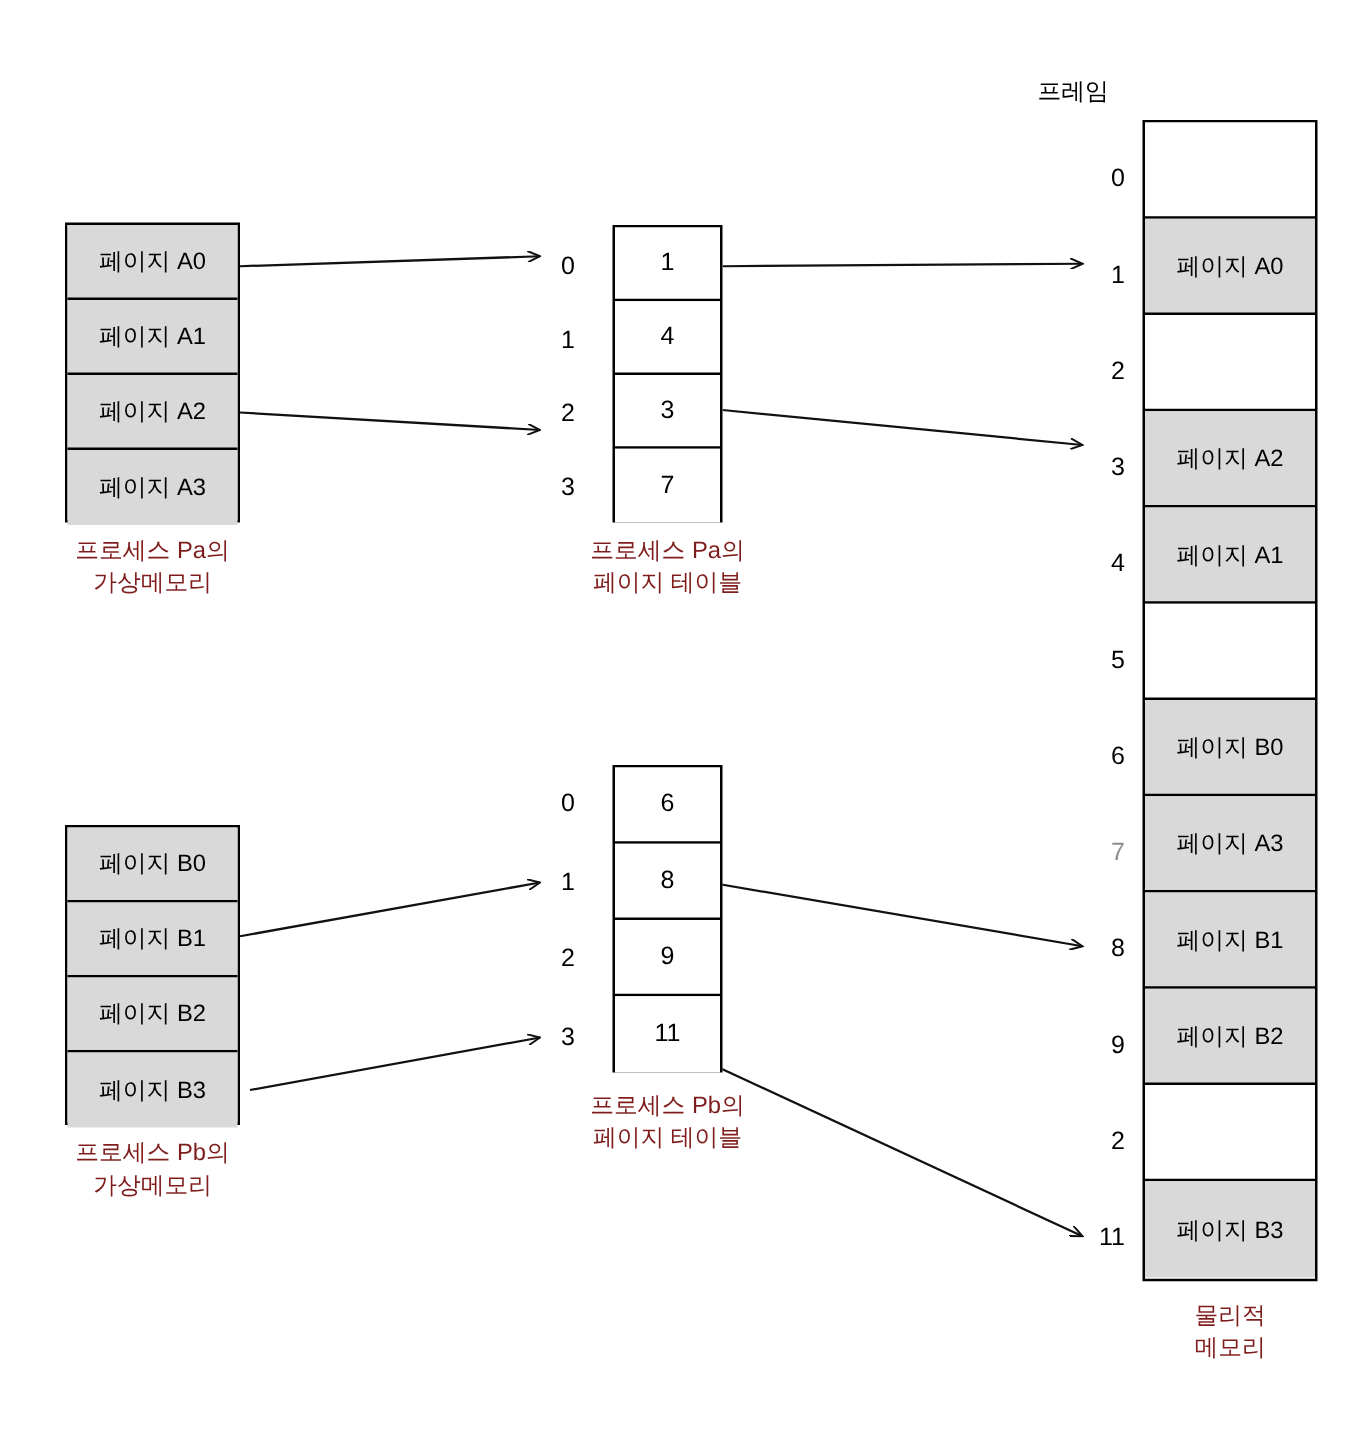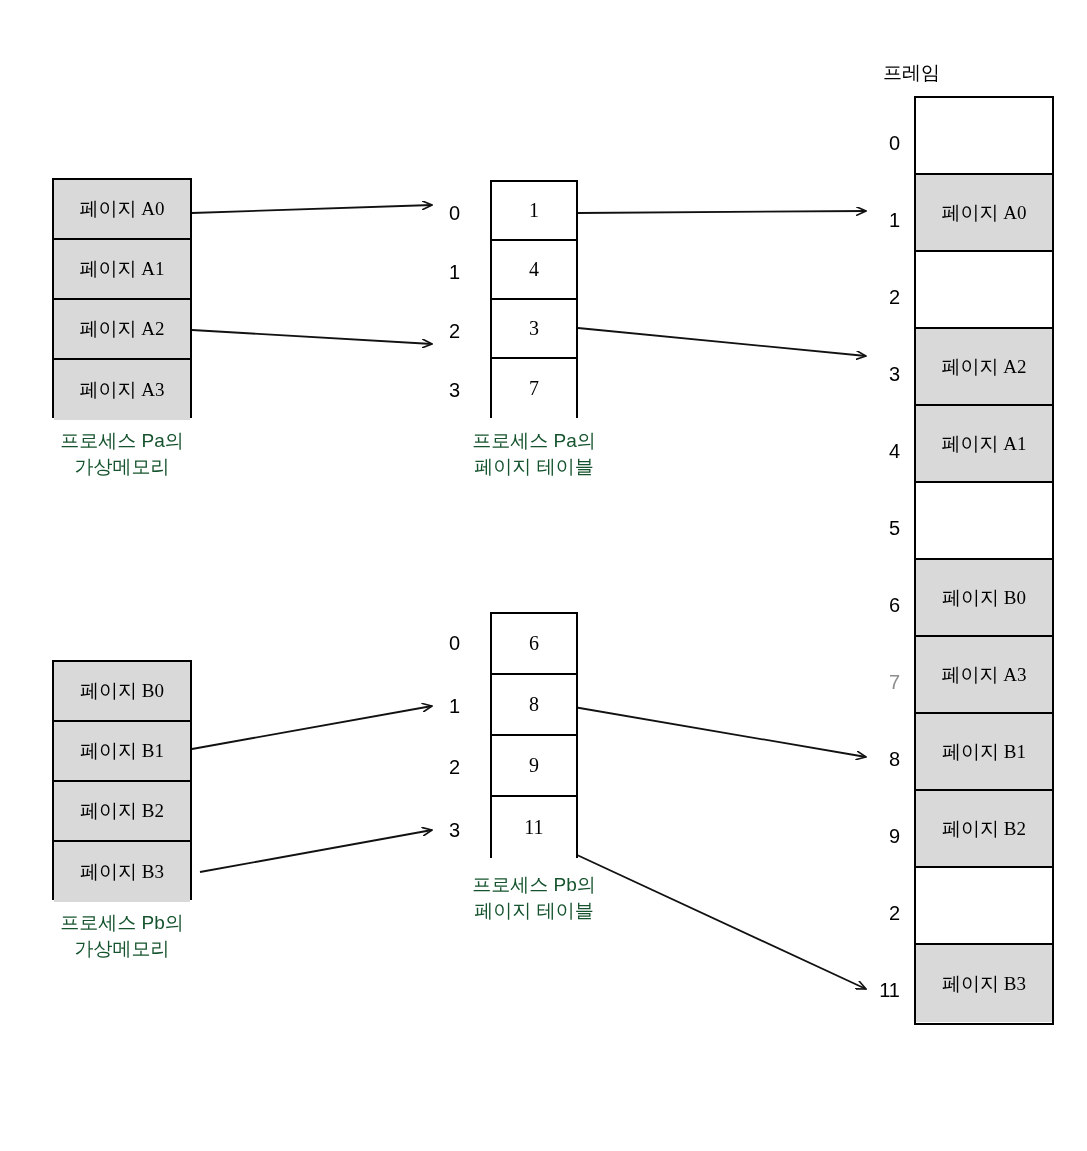--- a/index.html
+++ b/index.html
@@ -18,21 +18,20 @@
     background: #ffffff;
     overflow: hidden;
   }
 
   
   .block {
     position: absolute;
     border: 2px solid #000;
     box-sizing: border-box;
     background: #ffffff;
-    font-family: Liberation Serif, serif;
   }
   .cell {
     box-sizing: border-box;
     display: flex;
     align-items: center;
     justify-content: center;
     font-size: 19px;
     color: #000;
     border-bottom: 2px solid #000;
     background: #ffffff;
@@ -52,28 +51,28 @@
     line-height: 1;
   }
   .idx.dim { color: #8d8d8d; }
 
   
   .caption {
     position: absolute;
     font-size: 19px;
     line-height: 1.35;
     text-align: center;
-    color: #14532d;
+    color: #7f1d1d;
     white-space: pre-line;
   }
   .toplabel {
     position: absolute;
     font-size: 19px;
     color: #000;
-    text-align: right;
+    text-align: left;
   }
 
   svg.arrows {
     position: absolute;
     left: 0; top: 0;
     width: 1087px;
     height: 1151px;
     pointer-events: none;
   }
 </style>
@@ -174,14 +173,16 @@
     <div class="cell filled" style="height:77px;">페이지 A2</div>
     <div class="cell filled" style="height:77px;">페이지 A1</div>
     <div class="cell" style="height:77px;"></div>
     <div class="cell filled" style="height:77px;">페이지 B0</div>
     <div class="cell filled" style="height:77px;">페이지 A3</div>
     <div class="cell filled" style="height:77px;">페이지 B1</div>
     <div class="cell filled" style="height:77px;">페이지 B2</div>
     <div class="cell" style="height:77px;"></div>
     <div class="cell filled" style="height:77px;">페이지 B3</div>
   </div>
+  <div class="caption" style="left:914px; top:1040px; width:140px;">물리적
+메모리</div>
 
 </div>
 
 </body></html>

